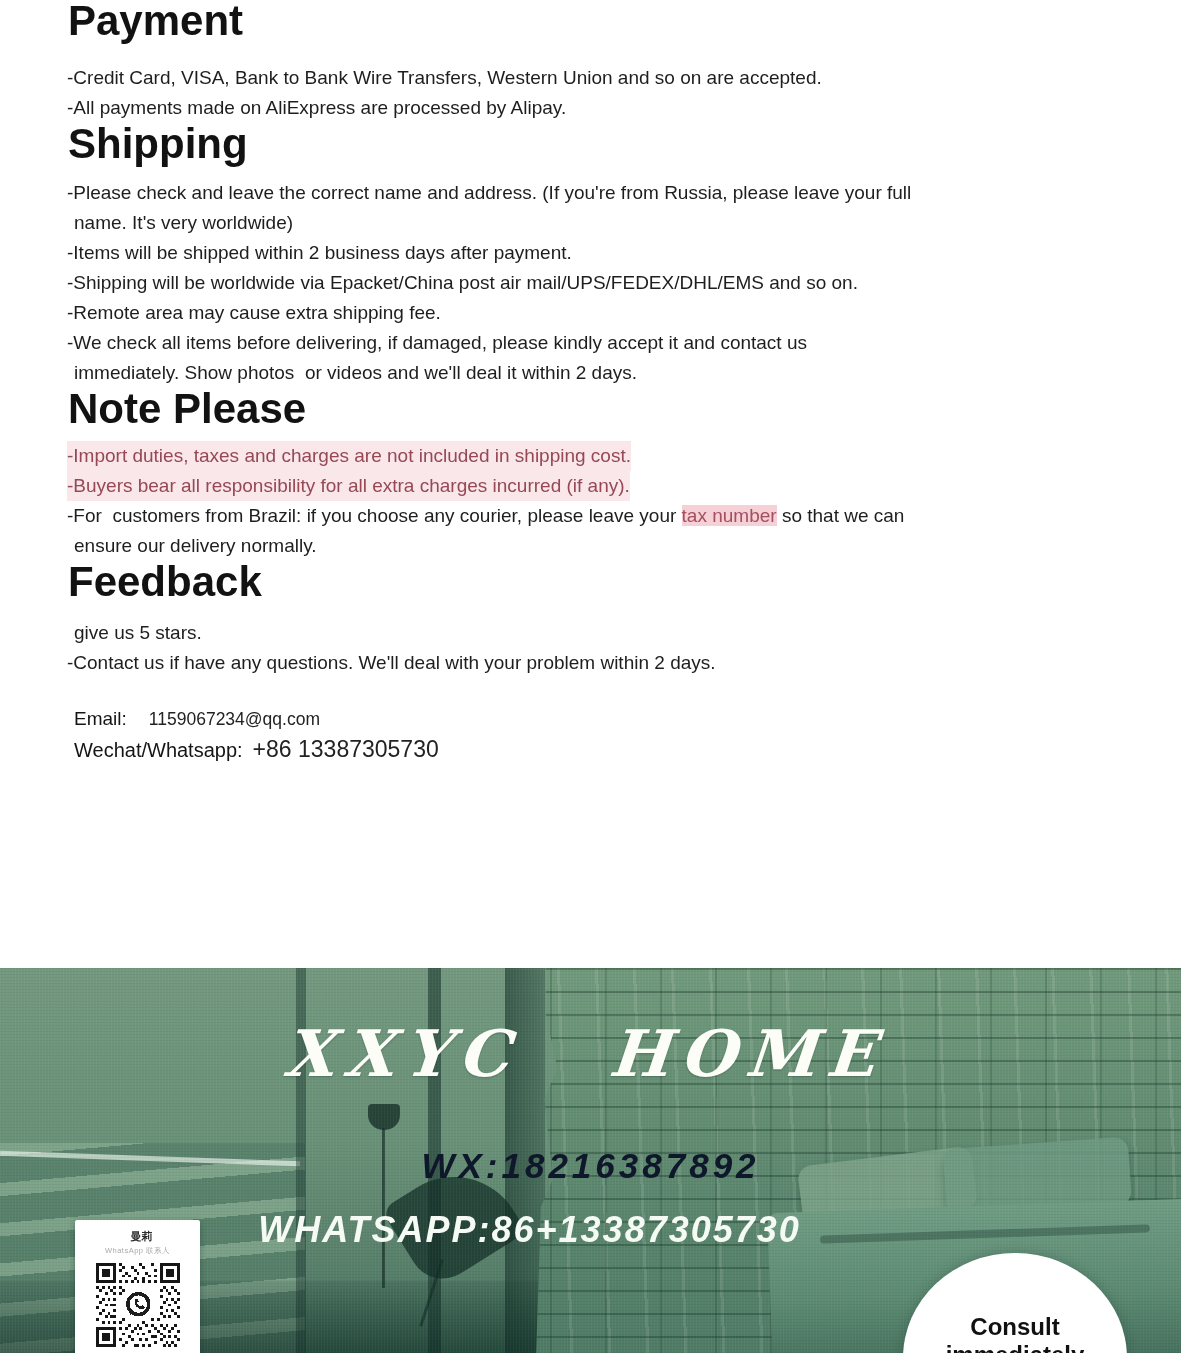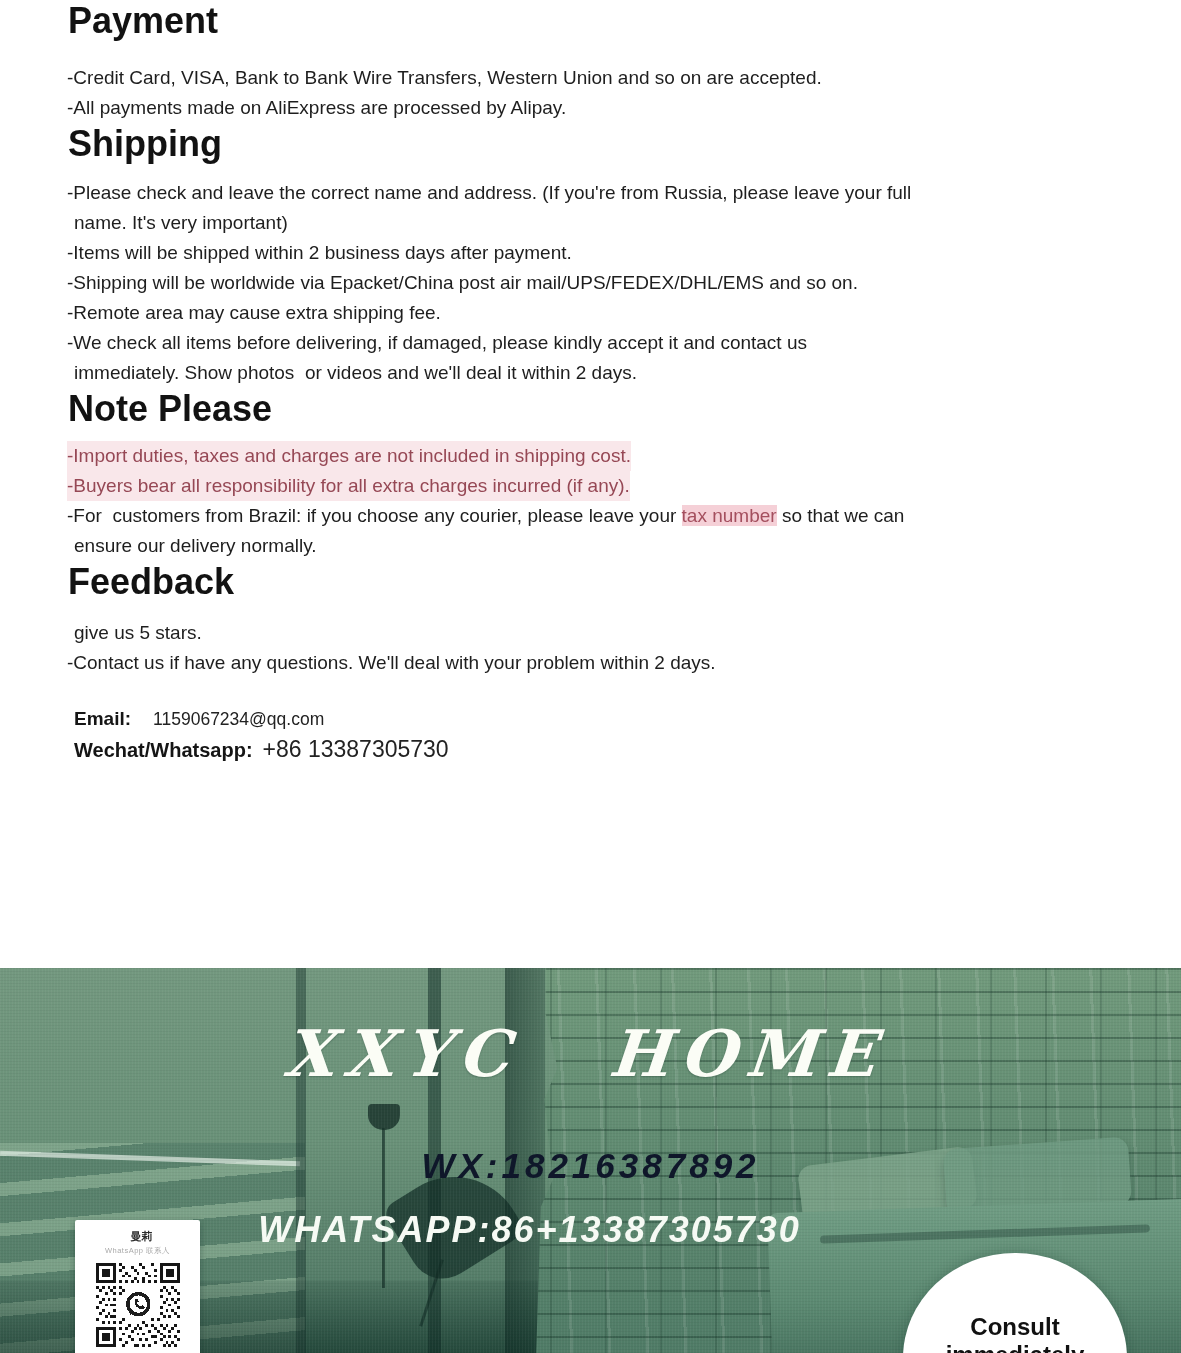--- a/index.html
+++ b/index.html
@@ -5,21 +5,21 @@
   * { box-sizing: border-box; }
   html,body { margin:0; padding:0; background:#ffffff; }
   body {
     width:1181px; height:1353px; overflow:hidden; position:relative;
     font-family:"Liberation Sans", sans-serif; color:#1c1c1c;
   }
 
   
   .content { width:1181px; height:968px; padding-left:64px; overflow:hidden; }
   .content h2 {
-    margin:0; font-size:36px; line-height:42px; font-weight:700;
+    margin:0; font-size:42px; line-height:42px; font-weight:700;
     color:#121212; letter-spacing:0; margin-left:4px;
   }
   .content p {
     margin:0; font-size:19px; line-height:30px; white-space:pre;
     color:#1e1e1e; margin-left:3px;
   }
   .content p.cont { margin-left:10px; }
 
   .h-payment  { margin-top:40px; }
   .b-payment  { margin-top:21px; }
@@ -29,21 +29,21 @@
   .b-note     { margin-top:11px; }
   .h-feedback { margin-top:42px; margin-left:6px; }
   .b-feedback { margin-top:15px; }
 
   .red-line  { color:#964855; background:rgba(234,168,181,0.28); display:inline-block; }
   .b-note p  { white-space:pre; }
   .hl-tax    { color:#a44f5e; background:rgba(236,170,182,0.55); }
 
   .contact { margin-top:26px; margin-left:10px; }
   .contact .row { display:flex; align-items:baseline; line-height:30px; }
-  .contact .lbl { font-weight:700; font-size:19px; color:#151515; }
+  .contact .lbl { font-weight:400; font-size:19px; color:#151515; }
   .contact .val { font-size:17.5px; margin-left:22px; color:#222; }
   .contact .row2 .lbl { font-size:20px; }
   .contact .row2 .val { font-size:23px; margin-left:10px; }
 
   
   .banner {
     position:absolute; left:0; top:968px; width:1181px; height:385px;
     overflow:hidden;
     background:linear-gradient(180deg,#73987f 0%,#699178 45%,#577f6a 78%,#426e5a 100%);
   }
@@ -140,21 +140,21 @@
 
   <h2 class="h-payment">Payment</h2>
   <div class="b-payment">
     <p>-Credit Card, VISA, Bank to Bank Wire Transfers, Western Union and so on are accepted.</p>
     <p>-All payments made on AliExpress are processed by Alipay.</p>
   </div>
 
   <h2 class="h-shipping">Shipping</h2>
   <div class="b-shipping">
     <p>-Please check and leave the correct name and address. (If you're from Russia, please leave your full</p>
-    <p class="cont">name. It's very important)</p>
+    <p class="cont">name. It's very worldwide)</p>
     <p>-Items will be shipped within 2 business days after payment.</p>
     <p>-Shipping will be worldwide via Epacket/China post air mail/UPS/FEDEX/DHL/EMS and so on.</p>
     <p>-Remote area may cause extra shipping fee.</p>
     <p>-We check all items before delivering, if damaged, please kindly accept it and contact us</p>
     <p class="cont">immediately. Show photos  or videos and we'll deal it within 2 days.</p>
   </div>
 
   <h2 class="h-note">Note Please</h2>
   <div class="b-note">
     <p><span class="red-line">-Import duties, taxes and charges are not included in shipping cost.</span></p>

